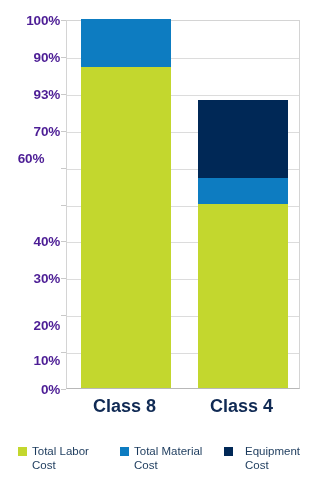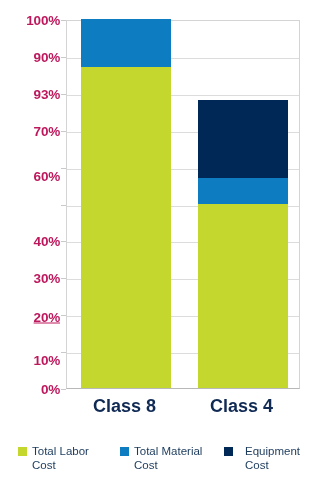--- a/index.html
+++ b/index.html
@@ -42,21 +42,21 @@
   }
 
   
   .ytick-label {
     position: absolute;
     right: 0;
     width: 58px;
     text-align: right;
     font-size: 13.5px;
     font-weight: bold;
-    color: #be185d;
+    color: #4c1d95;
     letter-spacing: -0.2px;
     transform: translateY(-50%);
     white-space: nowrap;
   }
   #y-axis-labels {
     position: absolute;
     left: 0px;
     top: 20px;
     width: 60px;
     height: 369px;
@@ -131,28 +131,28 @@
 </head>
 <body>
 
 <div id="chart-root">
 
   <div id="y-axis-labels">
       <div class="ytick-label" style="top: 369px;">0%</div>
       <div class="tickmark" style="top: 369px;"></div>
       <div class="ytick-label" style="top: 332.1px; margin-top: 8px;">10%</div>
       <div class="tickmark" style="top: 332.1px;"></div>
-      <div class="ytick-label" style="top: 297px; text-decoration: underline;">20%</div>
+      <div class="ytick-label" style="top: 305px;">20%</div>
       <div class="tickmark" style="top: 295.2px;"></div>
       <div class="ytick-label" style="top: 258.3px;">30%</div>
       <div class="tickmark" style="top: 258.3px;"></div>
       <div class="ytick-label" style="top: 221.4px;">40%</div>
       <div class="tickmark" style="top: 221.4px;"></div>
       <div class="tickmark" style="top: 184.5px;"></div>
-      <div class="ytick-label" style="top: 156px;">60%</div>
+      <div class="ytick-label" style="top: 138px; text-align: center;">60%</div>
       <div class="tickmark" style="top: 147.6px;"></div>
       <div class="ytick-label" style="top: 110.7px;">70%</div>
       <div class="tickmark" style="top: 110.7px;"></div>
       <div class="ytick-label" style="top: 73.8px;">93%</div>
       <div class="tickmark" style="top: 73.8px;"></div>
       <div class="ytick-label" style="top: 36.9px;">90%</div>
       <div class="tickmark" style="top: 36.9px;"></div>
       <div class="ytick-label" style="top: 0px;">100%</div>
       <div class="tickmark" style="top: 0px;"></div>
     </div>

